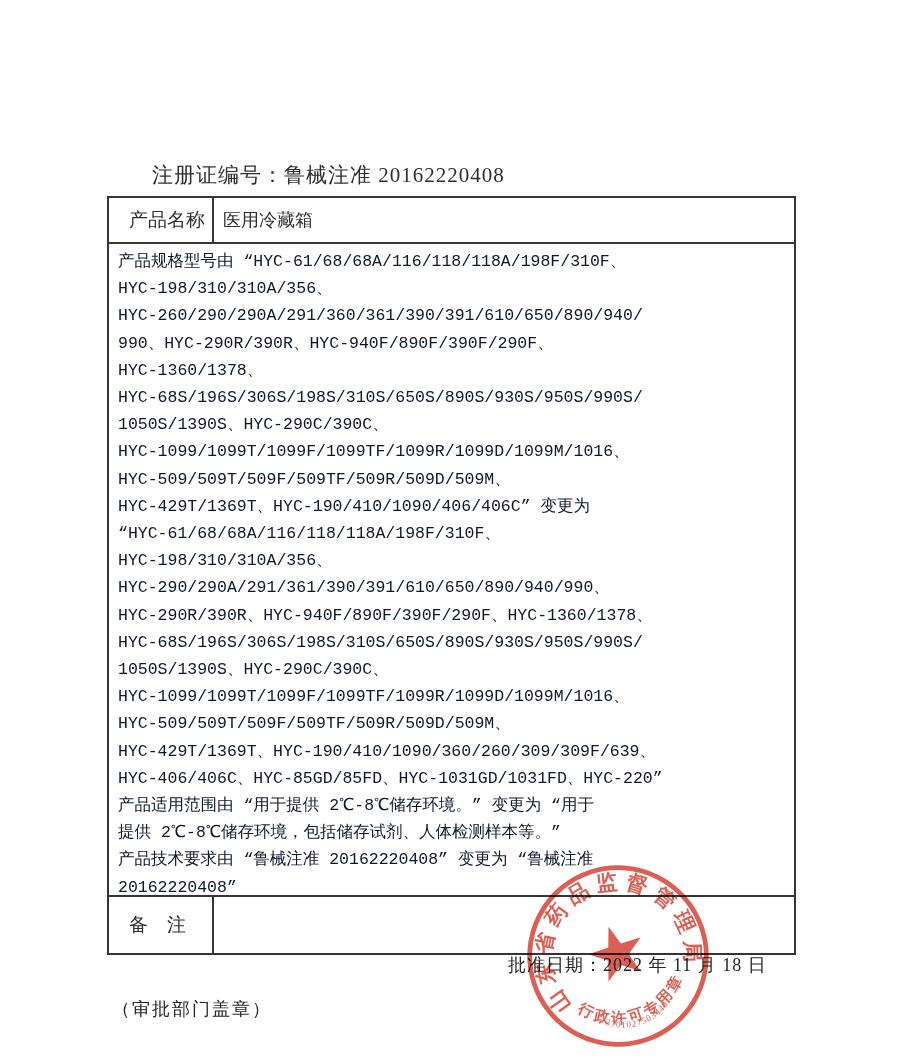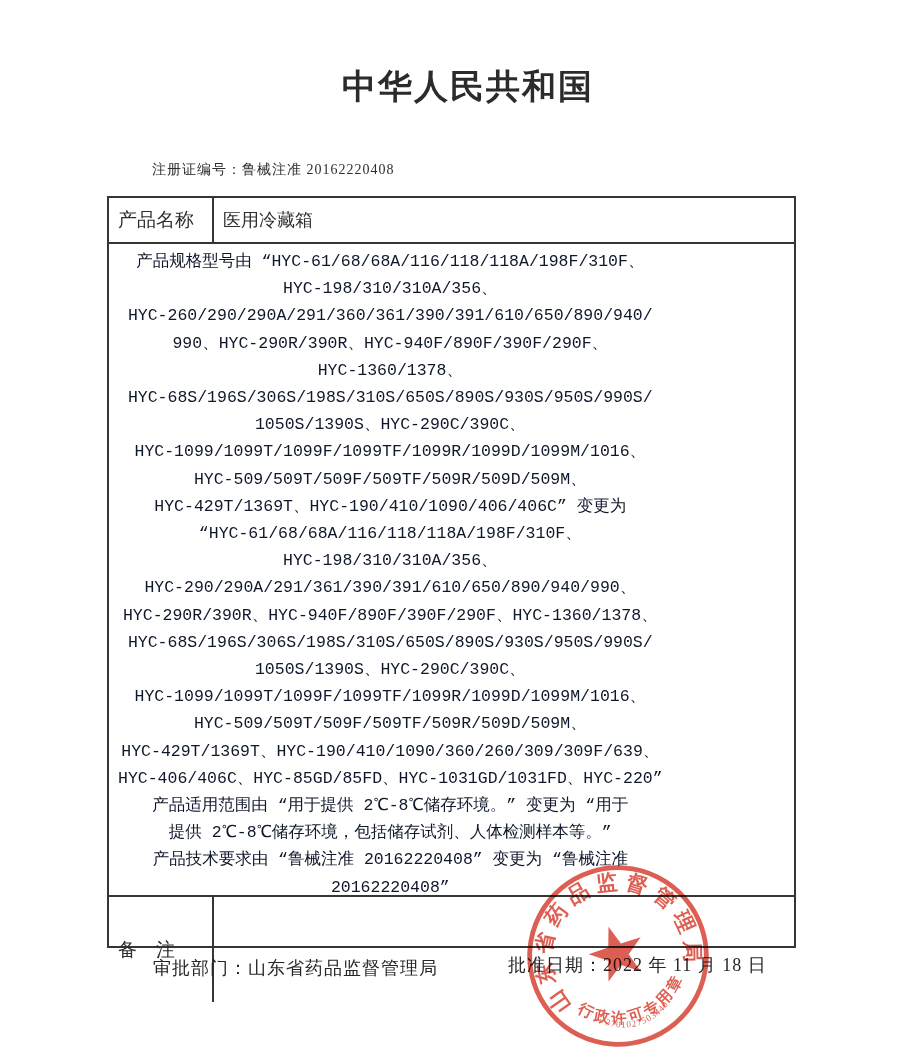--- a/index.html
+++ b/index.html
@@ -17,43 +17,43 @@
     position:absolute;left:36px;right:0;text-align:center;
     font-family:"Liberation Sans","DejaVu Sans",sans-serif;
     font-weight:bold;color:#2b2b2b;letter-spacing:2px;
     font-size:34px;line-height:40px;white-space:nowrap;
   }
   .title-1{top:66px;}
   .title-2{top:108px;}
 
   .regno{
     position:absolute;left:152px;top:161px;
-    font-size:14px;color:#2e2e2e;letter-spacing:1px;white-space:nowrap;
+    font-size:21px;color:#2e2e2e;letter-spacing:1px;white-space:nowrap;
   }
 
   
   .doc-table{
     position:absolute;left:107px;top:196px;width:689px;
     border:2px solid #353535;box-sizing:border-box;background:transparent;
   }
   .trow{display:flex;box-sizing:border-box;border-bottom:2px solid #353535;}
   .trow:last-child{border-bottom:none;}
   .cell{box-sizing:border-box;}
   .cell-label{
     width:105px;flex:0 0 105px;border-right:2px solid #353535;
-    display:flex;align-items:center;padding-left:9px;
+    display:flex;align-items:center;padding-left:20px;
     font-size:19px;color:#2e2e2e;white-space:nowrap;
   }
   .cell-content{
     flex:1;display:flex;align-items:center;padding-left:9px;
-    font-size:18px;color:#2e2e2e;text-align:center;
+    font-size:18px;color:#2e2e2e;
   }
   .row-name{height:46px;}
   .row-change{height:653px;}
-  .row-note{height:49px;flex-direction:column;}
+  .row-note{height:56px;}
   .row-change .cell-content{
     align-items:flex-start;padding-top:4px;padding-right:8px;
     font-family:"Liberation Mono","DejaVu Sans Mono",monospace;
     font-size:16.5px;line-height:27.2px;
     white-space:pre-line;color:#0f172a;
   }
 
   
   .footer-dept{position:absolute;left:153px;top:956px;font-size:18px;letter-spacing:1px;white-space:nowrap;}
   .footer-date{position:absolute;left:508px;top:953px;font-size:18px;letter-spacing:1px;white-space:nowrap;}
@@ -70,21 +70,20 @@
   .seal text{fill:#d9483a;font-family:"Liberation Serif","DejaVu Serif",serif;}
   .seal .org-text{font-size:22px;letter-spacing:7px;font-weight:bold;}
   .seal .type-text{font-size:16px;letter-spacing:3px;font-weight:bold;}
   .seal .num-text{font-size:9.5px;letter-spacing:1px;}
 </style>
 </head>
 <body>
 
 <div class="page">
 
-  <div class="title title-1">中华人民共和国</div>
 
   <div class="regno">注册证编号：鲁械注准 20162220408</div>
 
   <div class="doc-table">
     <div class="trow row-name">
       <div class="cell cell-label">产品名称</div>
       <div class="cell cell-content">医用冷藏箱</div>
     </div>
     <div class="trow row-change">
       <div class="cell cell-content">产品规格型号由 “HYC-61/68/68A/116/118/118A/198F/310F、
@@ -110,22 +109,22 @@
 产品适用范围由 “用于提供 2℃-8℃储存环境。” 变更为 “用于
 提供 2℃-8℃储存环境，包括储存试剂、人体检测样本等。”
 产品技术要求由 “鲁械注准 20162220408” 变更为 “鲁械注准
 20162220408”</div>
     </div>
     <div class="trow row-note">
       <div class="cell cell-label">备　注</div>
     </div>
   </div>
 
-  <div class="footer-dept">审批部门：山东省药品监督管理局</div>
   <div class="footer-date">批准日期：2022 年 11 月 18 日</div>
+  <div class="seal-note">（审批部门盖章）</div>
 
   <svg class="seal" viewBox="0 0 200 200" aria-hidden="true">
     <defs>
       <path id="arcTop" d="M 34.2 123.9 A 70 70 0 1 1 165.8 123.9" fill="none"></path>
       <path id="arcType" d="M 38 136 A 74 74 0 0 0 162 136" fill="none"></path>
       <path id="arcNum" d="M 52 150 A 58 58 0 0 0 148 150" fill="none"></path>
     </defs>
     <circle class="ring" cx="100" cy="100" r="92"></circle>
     <polygon class="star" points="100,68 106.9,88.5 128.5,88.7 111.2,101.6 117.6,122.3 100,109.8 82.4,122.3 88.8,101.6 71.5,88.7 93.1,88.5"></polygon>
     <text class="org-text">

